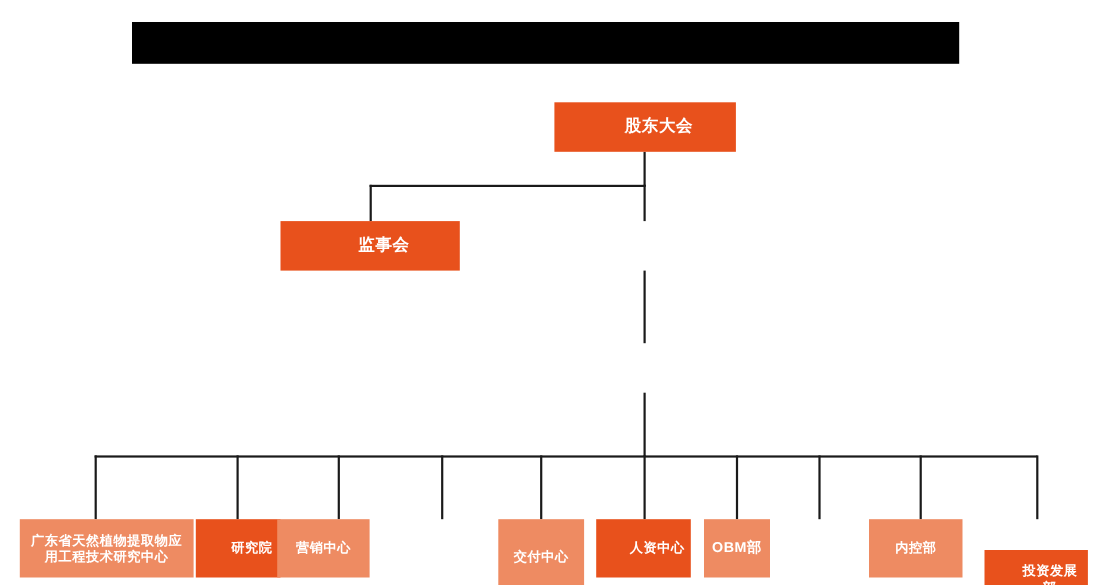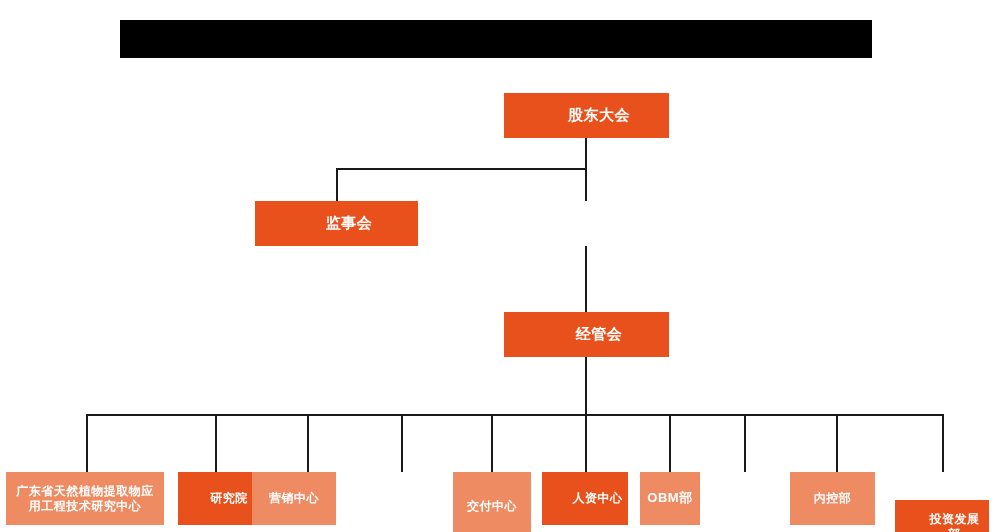--- a/index.html
+++ b/index.html
@@ -101,25 +101,22 @@
 
   <div class="org-box deep size-lg" style="left:504px; top:93px; width:165px; height:45px;">
     <span class="label">股东大会</span>
   </div>
 
   <div class="org-box deep size-lg" style="left:255px; top:201px; width:163px; height:45px;">
     <span class="label">监事会</span>
   </div>
 
 
-  <div class="org-box deep size-lg" style="left:504px; top:312px; width:165px; height:45px;">
-    <span class="label">经管会</span>
-  </div>
 
-  <div class="org-box light size-xs" style="left:6px; top:472px; width:158px; height:53px;">
+  <div class="org-box light size-xs" style="left:18px; top:472px; width:158px; height:53px;">
     <span class="label">广东省天然植物提取物应
 用工程技术研究中心</span>
   </div>
 
   <div class="org-box deep size-md" style="left:178px; top:472px; width:77px; height:53px;">
     <span class="label">研究院</span>
   </div>
 
   <div class="org-box light size-md" style="left:252px; top:472px; width:84px; height:53px;">
     <span class="label">营销中心</span>

